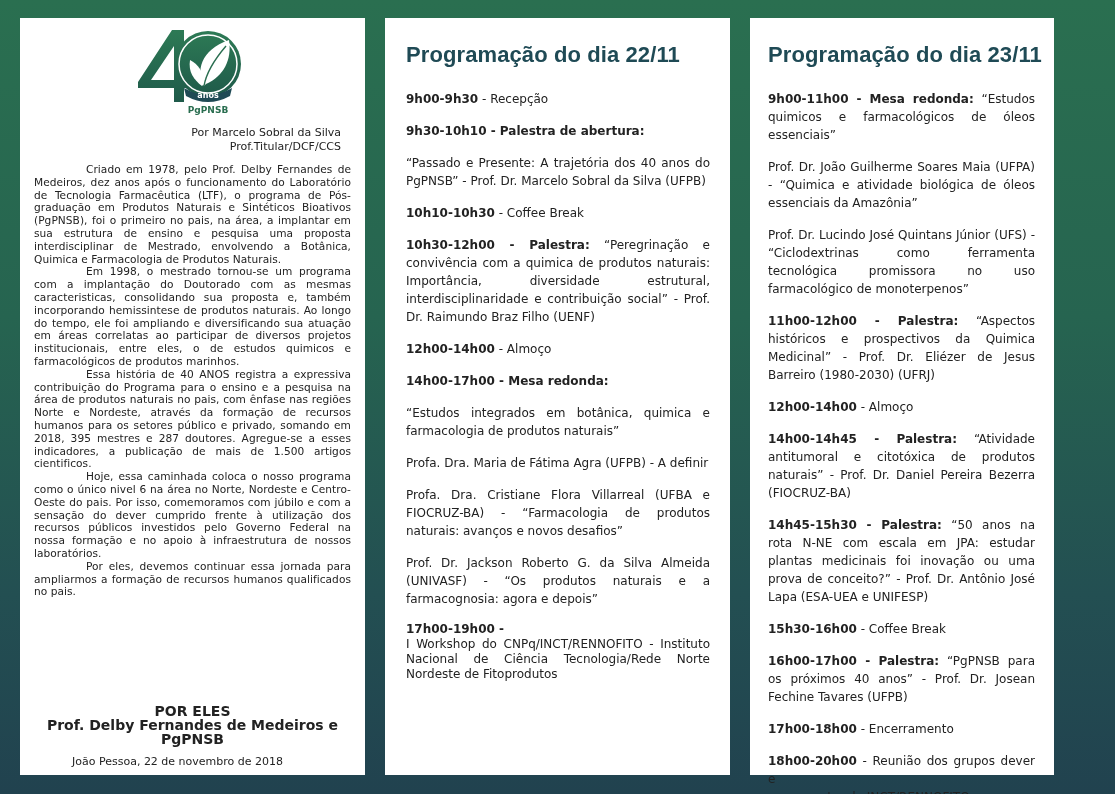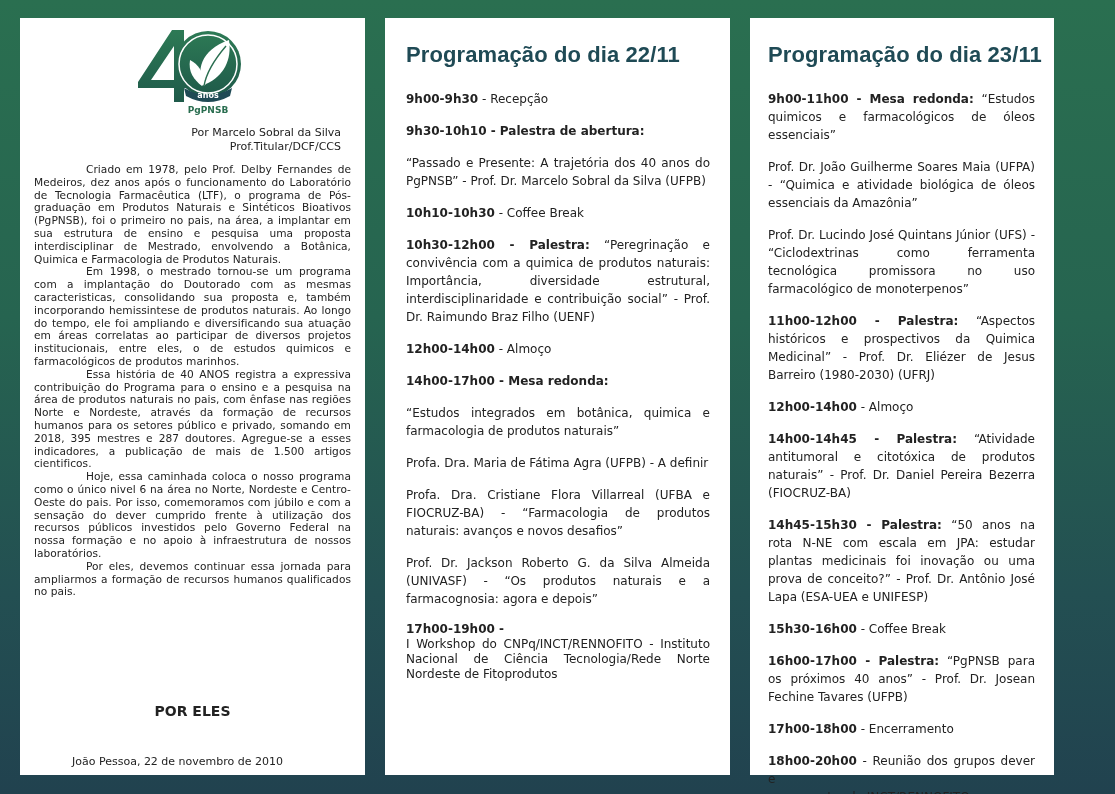--- a/index.html
+++ b/index.html
@@ -63,23 +63,24 @@
   <div class="story">
     <p>Criado em 1978, pelo Prof. Delby Fernandes de Medeiros, dez anos após o funcionamento do Laboratório de Tecnologia Farmacêutica (LTF), o programa de Pós-graduação em Produtos Naturais e Sintéticos Bioativos (PgPNSB), foi o primeiro no pais, na área, a implantar em sua estrutura de ensino e pesquisa uma proposta interdisciplinar de Mestrado, envolvendo a Botânica, Quimica e Farmacologia de Produtos Naturais.</p>
     <p>Em 1998, o mestrado tornou-se um programa com a implantação do Doutorado com as mesmas caracteristicas, consolidando sua proposta e, também incorporando hemissintese de produtos naturais. Ao longo do tempo, ele foi ampliando e diversificando sua atuação em áreas correlatas ao participar de diversos projetos institucionais, entre eles, o de estudos quimicos e farmacológicos de produtos marinhos.</p>
     <p>Essa história de 40 ANOS registra a expressiva contribuição do Programa para o ensino e a pesquisa na área de produtos naturais no pais, com ênfase nas regiões Norte e Nordeste, através da formação de recursos humanos para os setores público e privado, somando em 2018, 395 mestres e 287 doutores. Agregue-se a esses indicadores, a publicação de mais de 1.500 artigos cientificos.</p>
     <p>Hoje, essa caminhada coloca o nosso programa como o único nivel 6 na área no Norte, Nordeste e Centro-Oeste do pais. Por isso, comemoramos com júbilo e com a sensação do dever cumprido frente à utilização dos recursos públicos investidos pelo Governo Federal na nossa formação e no apoio à infraestrutura de nossos laboratórios.</p>
     <p>Por eles, devemos continuar essa jornada para ampliarmos a formação de recursos humanos qualificados no pais.</p>
   </div>
 
   <div class="sign">
     <div>POR ELES</div>
+    <div>Prof. Delby Fernandes de Medeiros e PgPNSB</div>
   </div>
 
-  <div class="place">João Pessoa, 22 de novembro de 2010</div>
+  <div class="place">João Pessoa, 22 de novembro de 2018</div>
 </div>
 
 <div id="mid" class="panel">
   <div class="title">Programação do dia 22/11</div>
   <div id="day1-list">
       <div class="item"><b>9h00-9h30</b><span style="font-weight: normal;"> - </span><b></b><span>Recepção</span></div>
       <div class="item"><b>9h30-10h10</b><span style="font-weight: bold;"> - </span><b>Palestra de abertura:</b><span></span></div>
       <div class="item"><b></b><span style="font-weight: normal;"></span><b></b><span>“Passado e Presente: A trajetória dos 40 anos do PgPNSB” - Prof. Dr. Marcelo Sobral da Silva (UFPB)</span></div>
       <div class="item"><b>10h10-10h30</b><span style="font-weight: normal;"> - </span><b></b><span>Coffee Break</span></div>
       <div class="item"><b>10h30-12h00</b><span style="font-weight: bold;"> - </span><b>Palestra:</b><span> “Peregrinação e convivência com a quimica de produtos naturais: Importância, diversidade estrutural, interdisciplinaridade e contribuição social” - Prof. Dr. Raimundo Braz Filho (UENF)</span></div>

